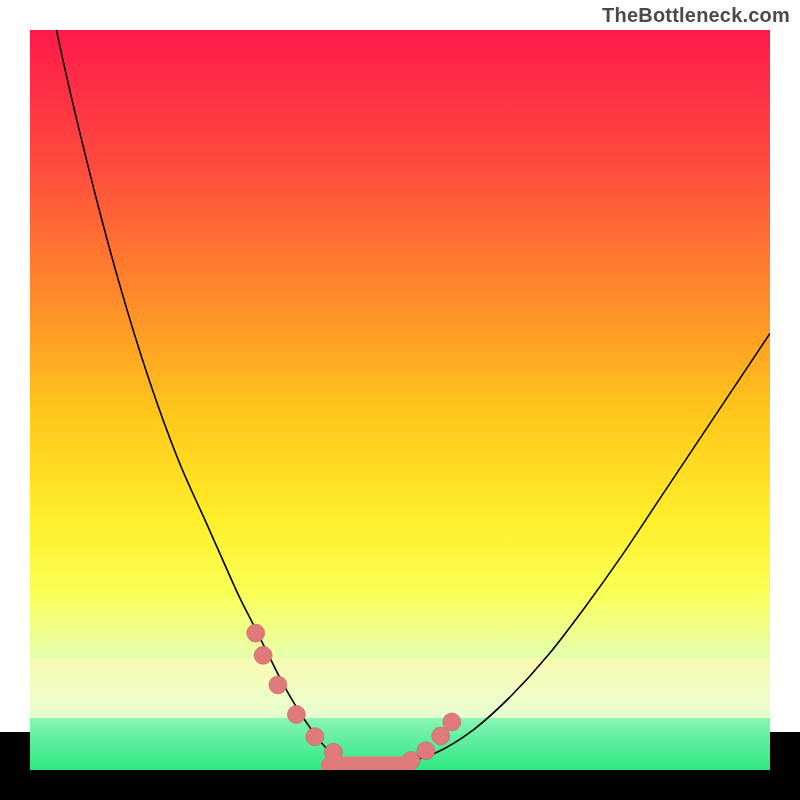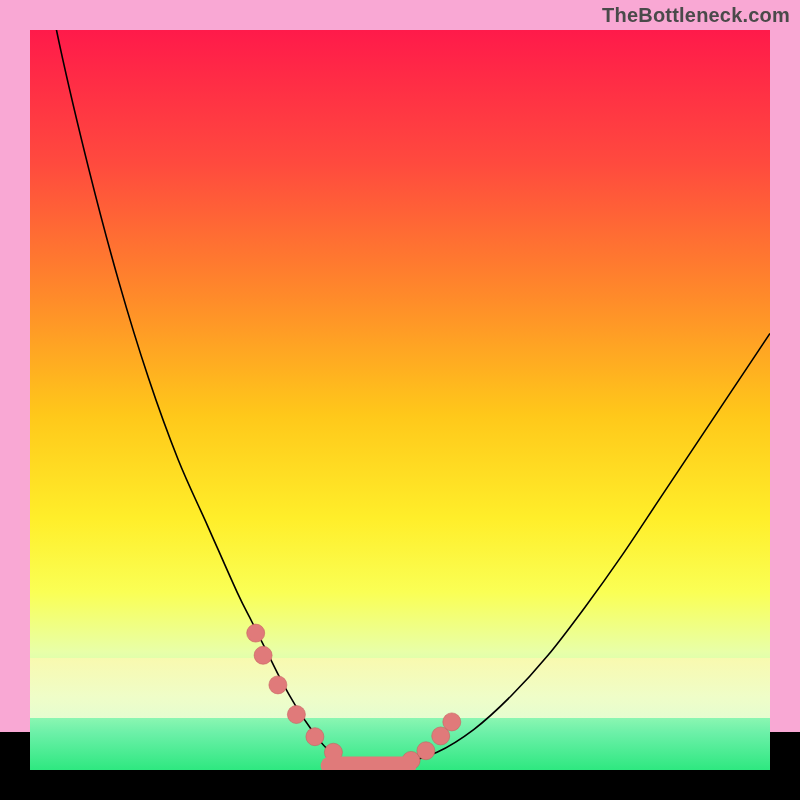--- a/index.html
+++ b/index.html
@@ -1,21 +1,21 @@
 <!DOCTYPE html>
 <html><head>
 <meta charset="utf-8">
 <style>
   * { margin: 0; padding: 0; box-sizing: border-box; }
   html, body { width: 800px; height: 800px; overflow: hidden; background: #000; }
   .stage {
     position: relative;
     width: 800px;
     height: 732px;
-    background: #f9a8d4;
+    background: #ffffff;
   }
   .plot-area {
     position: absolute;
     left: 30px;
     top: 30px;
     width: 740px;
     height: 740px;
     background: linear-gradient(
       to bottom,
       #ff1a4a 0%,

